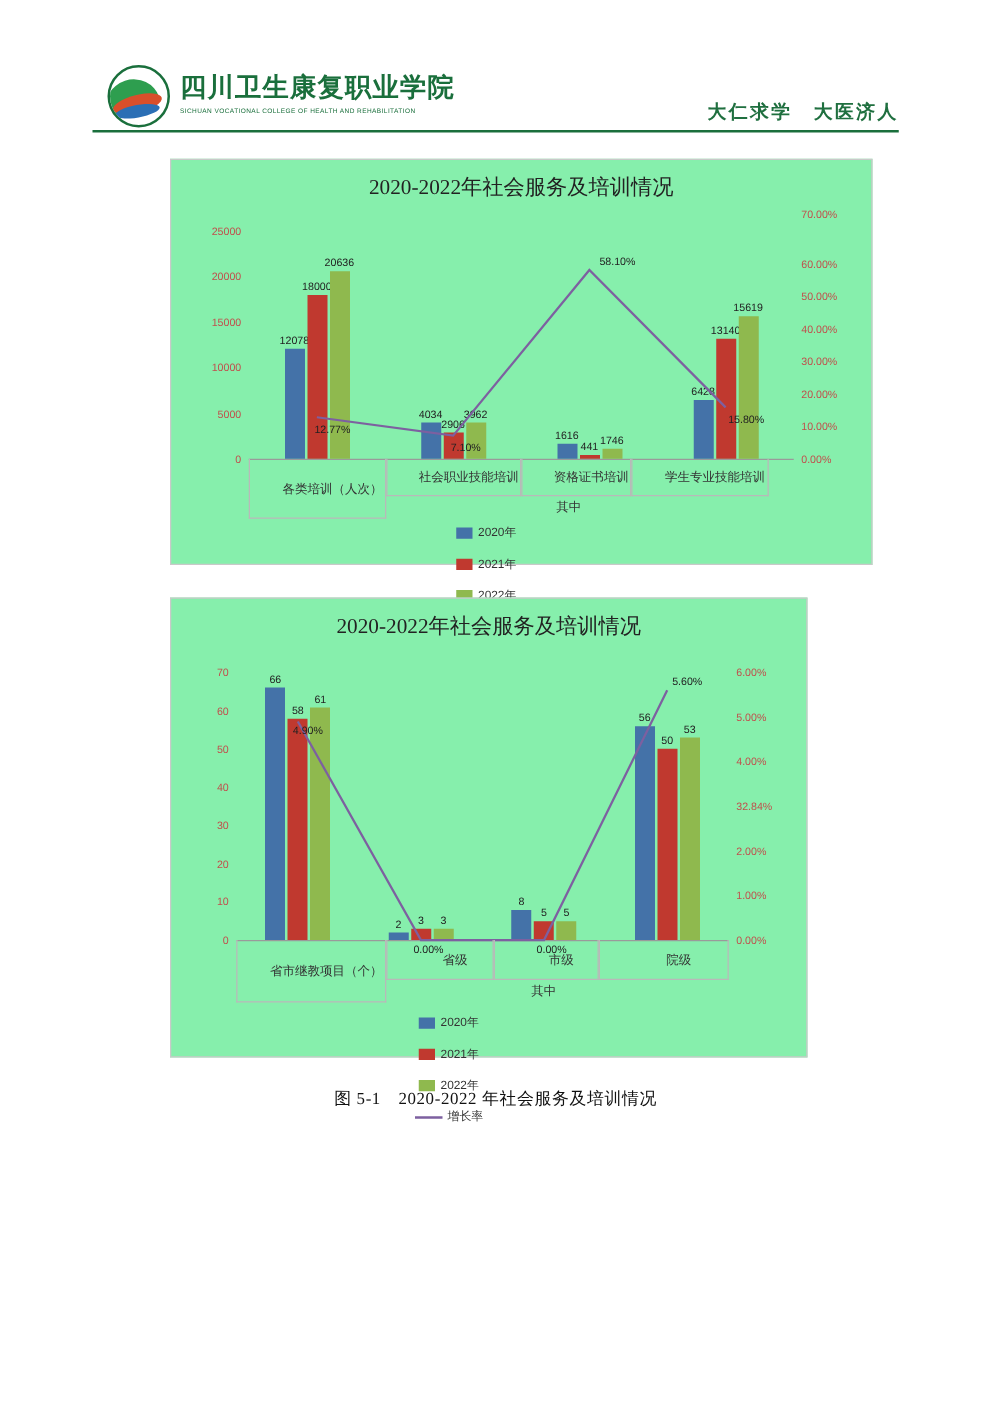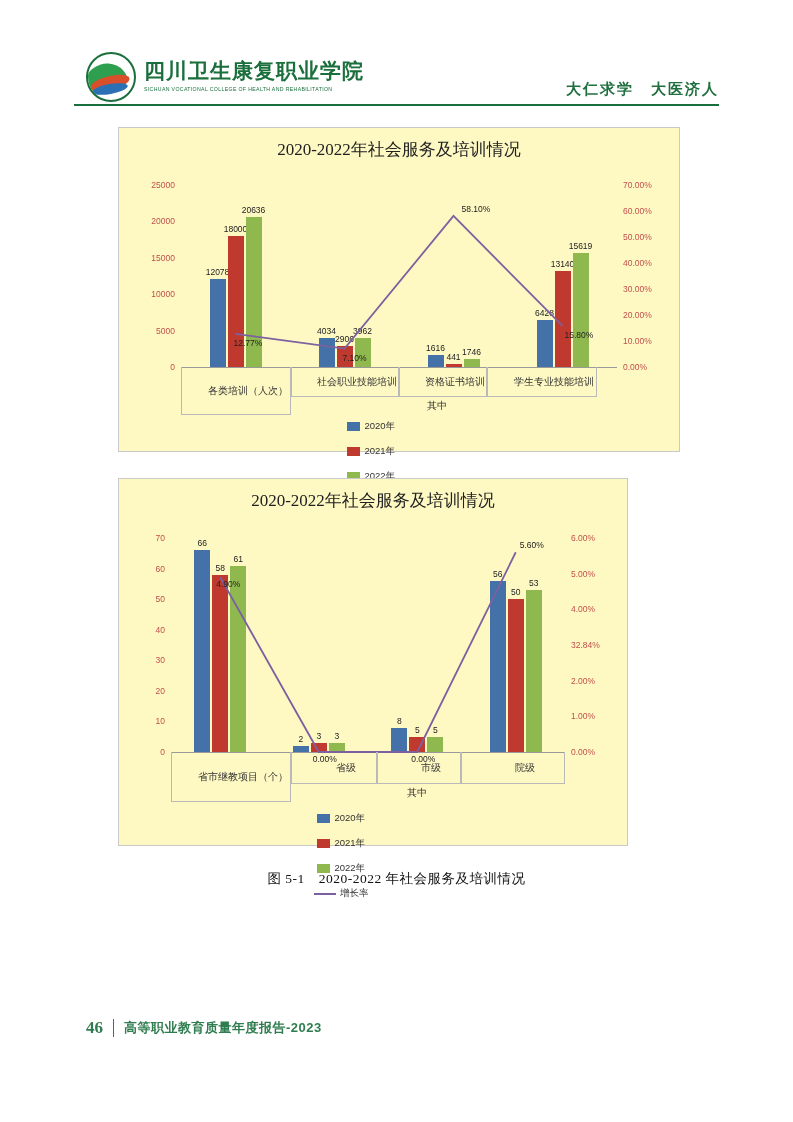--- a/index.html
+++ b/index.html
@@ -67,22 +67,23 @@
     letter-spacing: 2px;
   }
   .header-rule {
     position: absolute; left: 74px; top: 104px; width: 645px; height: 2px;
     background: #1a6f3c;
   }
   
   .chart-card {
     position: absolute;
     border: 1px solid #c9c9c9;
-    background: #fef9c3;
+    background: #86efac;
     box-sizing: border-box;
+    margin-left: 18px;
   }
   #chart1 { left: 118px; top: 127px; width: 562px; height: 325px; }
   #chart2 { left: 118px; top: 478px; width: 510px; height: 368px; }
 
   .chart-title {
     text-align: center;
     font-family: "Liberation Serif", serif;
     font-size: 17px;
     color: #222;
     margin-top: 10px;
@@ -195,21 +196,21 @@
         <div class="axis-label" style="left: 0px; width: 56px; text-align: right; top: 91.8px;">15000</div>
         <div class="axis-label" style="left: 0px; width: 56px; text-align: right; top: 55.4px;">20000</div>
         <div class="axis-label" style="left: 0px; width: 56px; text-align: right; top: 19px;">25000</div>
         <div class="axis-label right" style="left: 504px; top: 201px;">0.00%</div>
         <div class="axis-label right" style="left: 504px; top: 175px;">10.00%</div>
         <div class="axis-label right" style="left: 504px; top: 149px;">20.00%</div>
         <div class="axis-label right" style="left: 504px; top: 123px;">30.00%</div>
         <div class="axis-label right" style="left: 504px; top: 97px;">40.00%</div>
         <div class="axis-label right" style="left: 504px; top: 71px;">50.00%</div>
         <div class="axis-label right" style="left: 504px; top: 45px;">60.00%</div>
-        <div class="axis-label right" style="left: 504px; top: 19px;">70.00%</div>
+        <div class="axis-label right" style="left: 504px; top: 5px;">70.00%</div>
         <div class="axis-line" style="left: 62px; top: 206px; width: 436px; height: 1px;"></div>
         <div class="bar" style="background: rgb(68, 114, 168); left: 90.5px; width: 16px; height: 87.9278px; top: 118.072px; bottom: auto;"></div>
         <div class="bar-value" style="left: 76.5px; width: 44px; top: 106.072px;">12078</div>
         <div class="bar" style="background: rgb(192, 57, 47); left: 108.5px; width: 16px; height: 131.04px; top: 74.96px; bottom: auto;"></div>
         <div class="bar-value" style="left: 94.5px; width: 44px; top: 62.96px;">18000</div>
         <div class="bar" style="background: rgb(143, 185, 78); left: 126.5px; width: 16px; height: 150.23px; top: 55.7699px; bottom: auto;"></div>
         <div class="bar-value" style="left: 112.5px; width: 44px; top: 43.7699px;">20636</div>
         <div class="bar" style="background: rgb(68, 114, 168); left: 199.5px; width: 16px; height: 29.3675px; top: 176.632px; bottom: auto;"></div>
         <div class="bar-value" style="left: 185.5px; width: 44px; top: 164.632px;">4034</div>
         <div class="bar" style="background: rgb(192, 57, 47); left: 217.5px; width: 16px; height: 21.1557px; top: 184.844px; bottom: auto;"></div>
@@ -332,19 +333,14 @@
       </div>
       <div class="item">
         <span class="lineswatch"></span>
         <span>增长率</span>
       </div>
     </div>
   </div>
 
   <div class="caption">图 5-1　2020-2022 年社会服务及培训情况</div>
 
-  <div class="footer">
-    <span class="pagenum">46</span>
-    <span class="divider"></span>
-    <span class="ftext">高等职业教育质量年度报告-2023</span>
-  </div>
 
 </div>
 
 </body></html>

